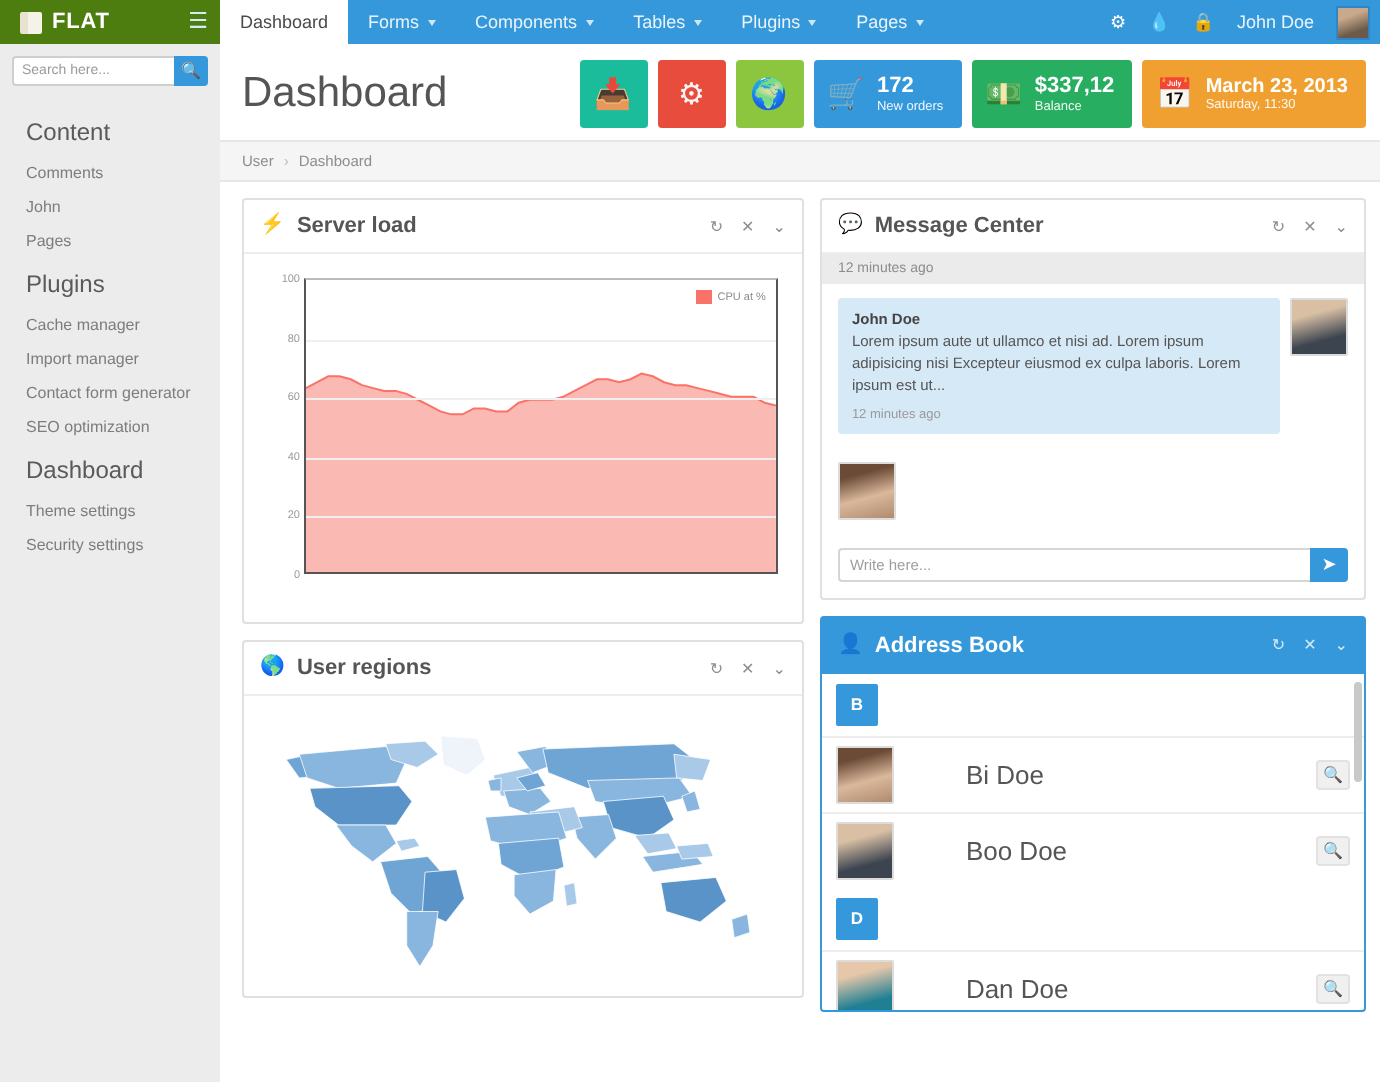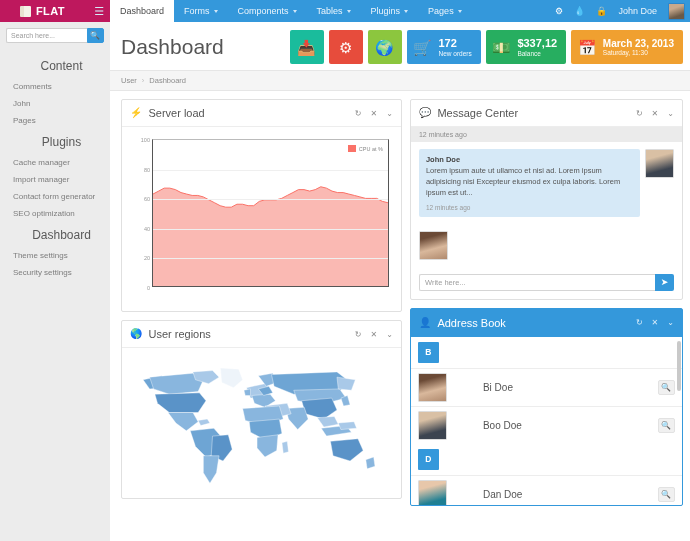--- a/index.html
+++ b/index.html
@@ -6,39 +6,39 @@
   html, body {
     width: 690px; height: 541px;
     font-family: "Liberation Sans", sans-serif;
     background: #f0f0f0;
     overflow: hidden;
   }
   .app { position: relative; width: 690px; height: 541px; background:#fff; }
 
   
   .topbar { position:absolute; left:0; top:0; width:690px; height:22px; background:#3498db; display:flex; align-items:center; }
-  .brand { width:110px; height:22px; background:#be185d; display:flex; align-items:center; padding-left:20px; gap:5px; }
+  .brand { width:110px; height:22px; background:#4d7c0f; display:flex; align-items:center; padding-left:10px; gap:5px; }
   .brand-logo { width:11px; height:11px; background:#f5f2e8; border-left:4px solid #e8e2d0; border-radius:1px; }
   .brand-name { color:#fff; font-size:11px; font-weight:bold; letter-spacing:.4px; }
   .brand-burger { margin-left:auto; margin-right:6px; color:#d6eaf8; font-size:11px; line-height:1; }
   .nav { display:flex; align-items:center; height:22px; }
   .nav-item { height:22px; display:flex; align-items:center; padding:0 10px; font-size:9px; color:#eaf4fc; white-space:nowrap; }
   .nav-item.active { background:#fff; color:#4a4a4a; }
   .caret { display:inline-block; margin-left:4px; border-left:2.5px solid transparent; border-right:2.5px solid transparent; border-top:3px solid #cfe6f7; }
   .topright { margin-left:auto; display:flex; align-items:center; gap:11px; padding-right:5px; }
   .tr-icon { color:#fff; font-size:9px; line-height:1; }
   .tr-user { color:#eaf4fc; font-size:9px; }
   .tr-avatar { width:17px; height:17px; border-radius:1px; background:linear-gradient(160deg,#c9a98c 30%,#6b5a48 75%); border:1px solid #2e86c9; }
 
   
   .sidebar { position:absolute; left:0; top:22px; width:110px; bottom:0; background:#ececec; padding:6px 0 0 0; }
   .search-wrap { margin:0 6px 10px 6px; display:flex; height:15px; }
   .search-input { flex:1; border:1px solid #cfcfcf; border-right:none; background:#fff; font-size:7px; color:#9a9a9a; padding:0 4px; display:flex; align-items:center; border-radius:2px 0 0 2px; }
   .search-btn { width:17px; background:#3498db; border:1px solid #3498db; border-radius:0 2px 2px 0; color:#fff; font-size:8px; display:flex; align-items:center; justify-content:center; }
-  .side-h { font-size:12px; color:#5a5a5a; padding:6px 0 5px 13px; font-weight:normal;text-align:center; }
+  .side-h { font-size:12px; color:#5a5a5a; padding:6px 0 5px 13px; font-weight:normal; }
   .side-i { font-size:8px; color:#7d7d7d; padding:4px 0 4px 13px; }
 
   
   .main { position:absolute; left:110px; top:22px; right:0; bottom:0; background:#fff; }
   .page-head { display:flex; align-items:center; padding:8px 7px 6px 11px; }
   .page-title { font-size:21px; color:#555; font-weight:normal; }
   .tiles { margin-left:auto; display:flex; gap:5px; align-items:center; }
   .tile { height:34px; border-radius:2px; display:flex; align-items:center; color:#fff; }
   .tile.sq { width:34px; justify-content:center; }
   .tile.wide { padding:0 9px 0 7px; gap:6px; }
@@ -52,21 +52,21 @@
   .bc-sep { color:#bdbdbd; }
 
   .grid { display:flex; padding:8px 7px 0 11px; gap:8px; }
   .col { display:flex; flex-direction:column; gap:8px; }
   .col-l { width:285px; }
   .col-r { width:277px; }
 
   .panel { border:1px solid #e0e0e0; background:#fff; border-radius:2px; }
   .panel-head { display:flex; align-items:center; padding:7px 8px; border-bottom:1px solid #ededed; gap:6px; }
   .panel-ico { font-size:10px; color:#555; line-height:1; }
-  .panel-title { font-size:11px; color:#555; }
+  .panel-title { font-size:11px; color:#555;font-weight:bold; }
   .panel-tools { margin-left:auto; display:flex; gap:9px; align-items:center; color:#8d8d8d; font-size:8px; }
   .panel-body { padding:8px; }
 
   
   .chart { position:relative; height:168px; }
   .chart-plot { position:absolute; left:22px; right:4px; top:4px; bottom:16px; border-left:1px solid #555; border-bottom:1px solid #555; border-right:1px solid #555; border-top:1px solid #bbb; }
   .gridline { position:absolute; left:0; right:0; height:1px; background:#efefef; }
   .ytick { position:absolute; right:calc(100% + 3px); transform:translateY(-50%); font-size:5.5px; color:#9a9a9a; white-space:nowrap; }
   .legend { position:absolute; right:5px; top:5px; display:flex; align-items:center; gap:3px; font-size:5.5px; color:#8a8a8a; }
   .legend-sw { width:8px; height:7px; background:#fa7268; }
@@ -92,21 +92,21 @@
 
   
   .ab { border:1px solid #3498db; }
   .ab-head { background:#3498db; border:none; padding:8px; }
   .ab-head .panel-title, .ab-head .panel-ico { color:#fff; }
   .ab-head .panel-tools { color:#d6eaf8; }
   .ab-body { position:relative; max-height:168px; overflow:hidden; }
   .ab-letter { padding:5px 7px; display:flex; }
   .ab-letter span { background:#3498db; color:#fff; font-size:8.5px; font-weight:bold; width:21px; height:21px; display:flex; align-items:center; justify-content:center; border-radius:1px; }
   .ab-row { display:flex; align-items:center; gap:7px; padding:4px 7px; border-top:1px solid #ededed; }
-  .ab-name { font-size:10px; color:#555;padding-left:29px; }
+  .ab-name { font-size:13px; color:#555;padding-left:29px; }
   .ab-act { margin-left:auto; width:17px; height:15px; background:#f0f0f0; border:1px solid #e2e2e2; border-radius:2px; display:flex; align-items:center; justify-content:center; font-size:8px; color:#777; }
   .ab-sb { position:absolute; right:1px; top:4px; width:4px; height:50px; background:#c9c9c9; border-radius:2px; }
 </style>
 </head>
 <body>
 
 <div class="app">
 
   <div class="topbar">
     <div class="brand">

